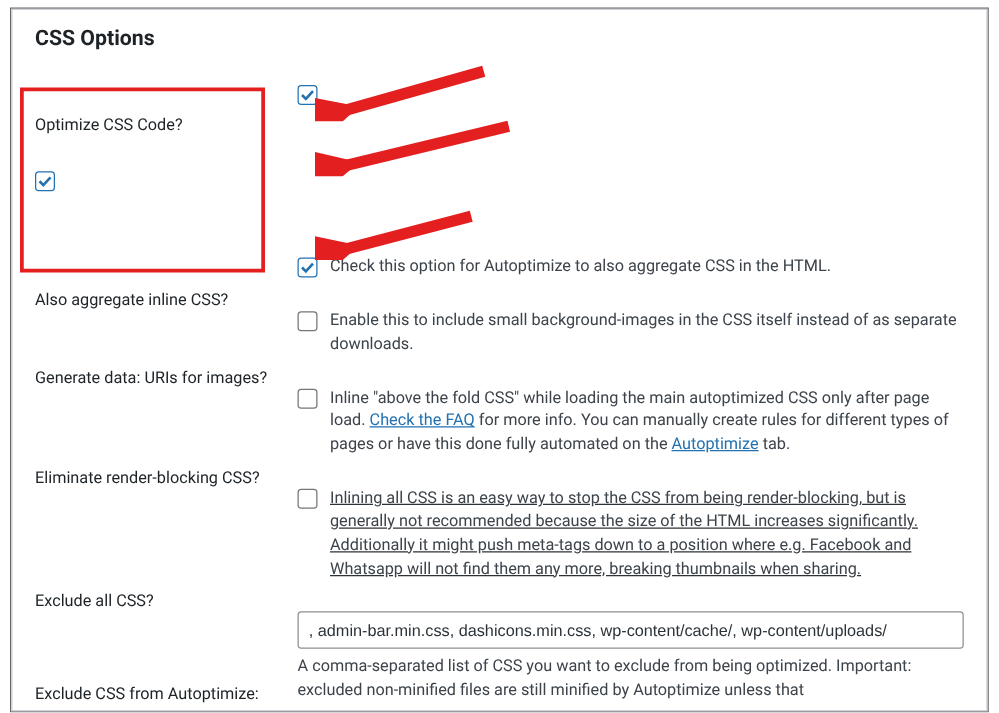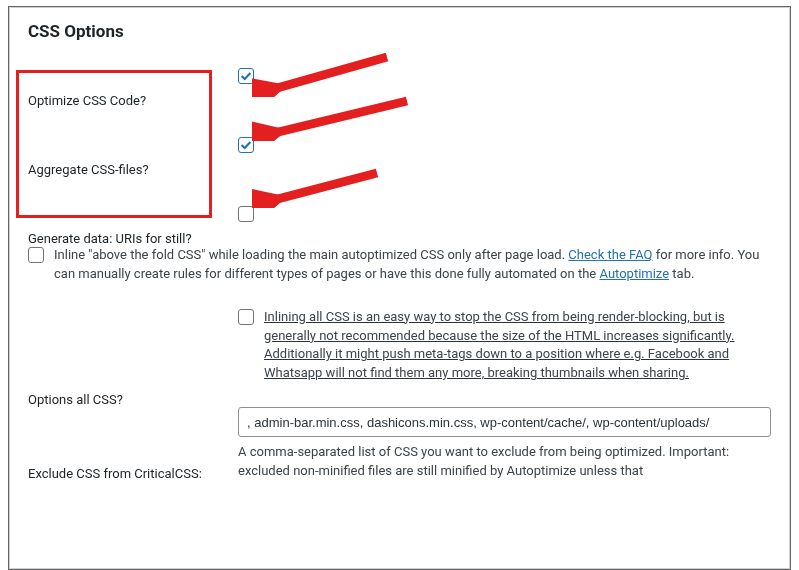--- a/index.html
+++ b/index.html
@@ -140,75 +140,87 @@
                 <path d="M3 8 L6.5 11.5 L13 4.5" stroke="#2271b1" stroke-width="2.4" fill="none"></path>
               </svg>
           </div>
         </div>
       </div>
     </div>
 
     <div class="gap-row"></div>
 
     <div class="form-row">
-      <div class="label-cell">Aggregate CSS-files?</div>
       <div class="field-cell">
         <div class="checkbox-wrap">
           <div class="checkbox checked">
             <svg viewBox="0 0 16 16">
                 <path d="M3 8 L6.5 11.5 L13 4.5" stroke="#2271b1" stroke-width="2.4" fill="none"></path>
               </svg>
           </div>
         </div>
       </div>
     </div>
 
     <div class="gap-row"></div>
 
     <div class="form-row">
-    </div>
-
-    <div class="form-row">
-      <div class="label-cell">Generate data: URIs for still?</div>
+      <div class="label-cell">Also aggregate inline CSS?</div>
+      <div class="field-cell">
+        <div class="checkbox-wrap">
+          <div class="checkbox checked">
+            <svg viewBox="0 0 16 16">
+                <path d="M3 8 L6.5 11.5 L13 4.5" stroke="#2271b1" stroke-width="2.4" fill="none"></path>
+              </svg>
+          </div>
+        </div>
+        <div class="description">Check this option for Autoptimize to also aggregate CSS in the HTML.</div>
+      </div>
+    </div>
+
+    <div class="form-row">
+      <div class="label-cell">Generate data: URIs for images?</div>
       <div class="field-cell">
         <div class="checkbox-wrap">
           <div class="checkbox">
             
           </div>
         </div>
-      </div>
-    </div>
-
-    <div class="form-row">
+        <div class="description">Enable this to include small background-images in the CSS itself instead of as separate downloads.</div>
+      </div>
+    </div>
+
+    <div class="form-row">
+      <div class="label-cell">Eliminate render-blocking CSS?</div>
       <div class="field-cell">
         <div class="checkbox-wrap">
           <div class="checkbox">
             
           </div>
         </div>
         <div class="description">
           <span>Inline "above the fold CSS" while loading the main autoptimized CSS only after page load. </span><a href="#">Check the FAQ</a><span> for more info. You can manually create rules for different types of pages or have this done fully automated on the </span><a href="#">Autoptimize</a><span> tab.</span>
         </div>
       </div>
     </div>
 
     <div class="form-row">
-      <div class="label-cell">Options all CSS?</div>
+      <div class="label-cell">Exclude all CSS?</div>
       <div class="field-cell tall">
         <div class="checkbox-wrap">
           <div class="checkbox">
             
           </div>
         </div>
         <div class="description">Inlining all CSS is an easy way to stop the CSS from being render-blocking, but is generally not recommended because the size of the HTML increases significantly. Additionally it might push meta-tags down to a position where e.g. Facebook and Whatsapp will not find them any more, breaking thumbnails when sharing.</div>
       </div>
     </div>
 
     <div class="form-row">
-      <div class="label-cell">Exclude CSS from CriticalCSS:</div>
+      <div class="label-cell">Exclude CSS from Autoptimize:</div>
       <div class="exclude-field-cell">
         <input type="text" class="text-input" value=", admin-bar.min.css, dashicons.min.css, wp-content/cache/, wp-content/uploads/" style="">
         <div class="description">A comma-separated list of CSS you want to exclude from being optimized. Important: excluded non-minified files are still minified by Autoptimize unless that</div>
       </div>
     </div>
 
   </div>
 </div>
 
 <div class="highlight-box" style="top:70px; left:16px; width:196px; height:148px;"></div>

